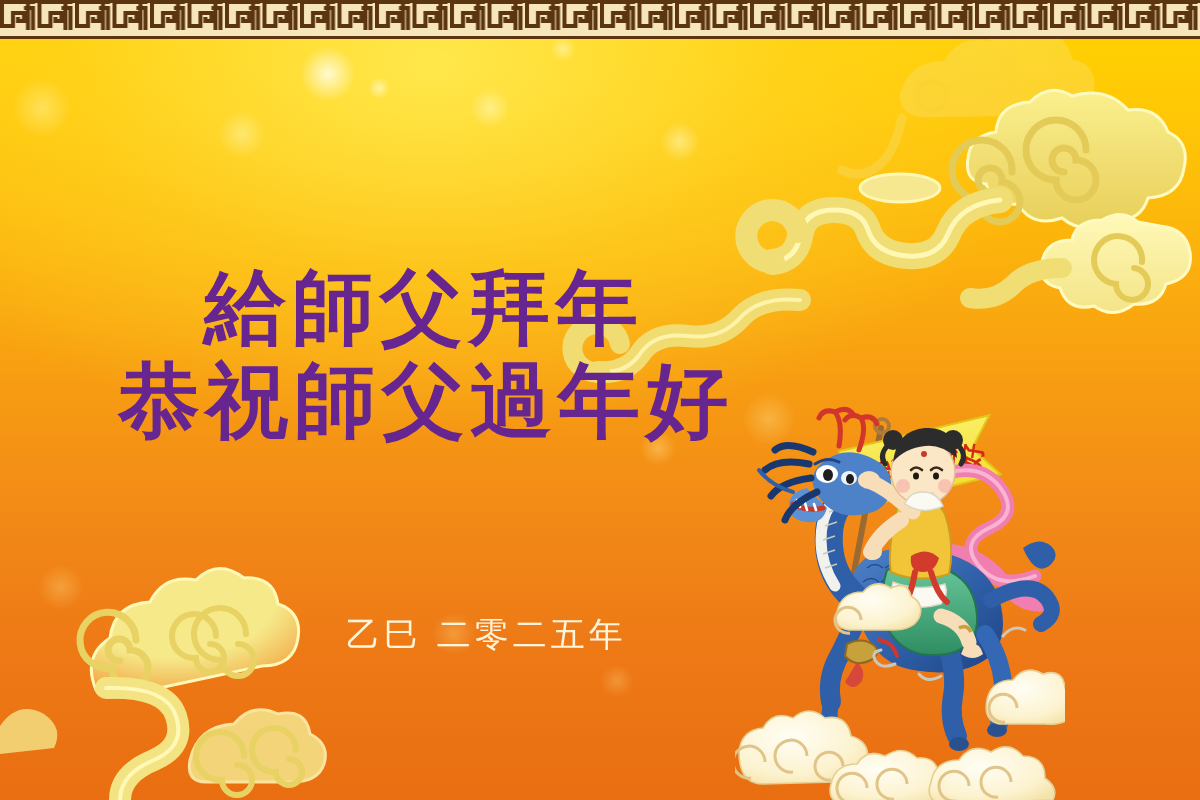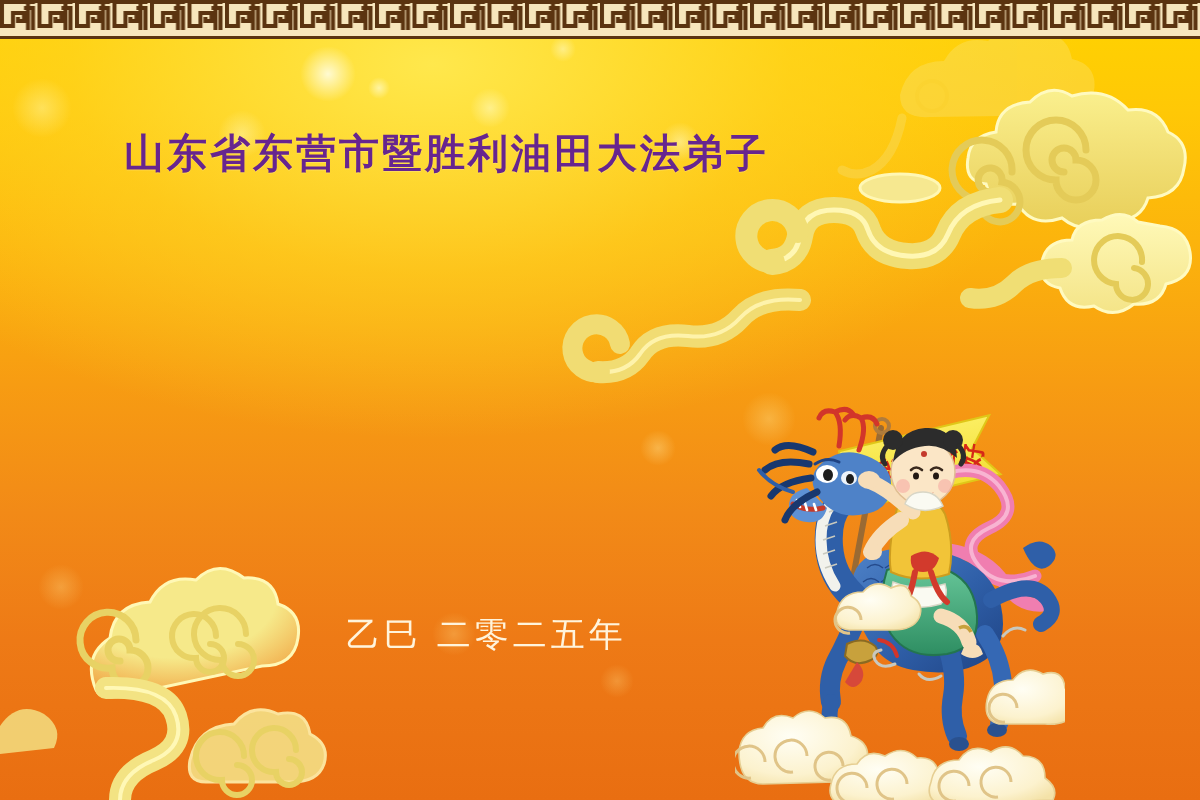--- a/index.html
+++ b/index.html
@@ -429,18 +429,21 @@
           <path d="M2 2 L2 26 L13 26 L13 13 L24 13 L24 21 L18 21 L18 17
                    M28 2 L28 30 M2 2 L35 2" fill="none" stroke="#5B3410" stroke-width="4" stroke-linejoin="miter"></path>
           <path d="M33 30 L33 8 L24 8" fill="none" stroke="#5B3410" stroke-width="4"></path>
         </pattern>
       </defs>
       <rect x="0" y="0" width="1200" height="33" fill="url(#meander)"></rect>
       <rect x="0" y="0" width="1200" height="3" fill="#5B3410"></rect>
     </svg>
   </div>
 
-  <div id="header-line">山东省东营市暨胜利油田大法弟子</div>
-
+
+  <div id="greeting">
+    <div class="gline l1">給師父拜年</div>
+    <div class="gline l2">恭祝師父過年好</div>
+  </div>
 
   <div id="date-line">乙巳 二零二五年</div>
 
 </div>
 
 </body></html>

